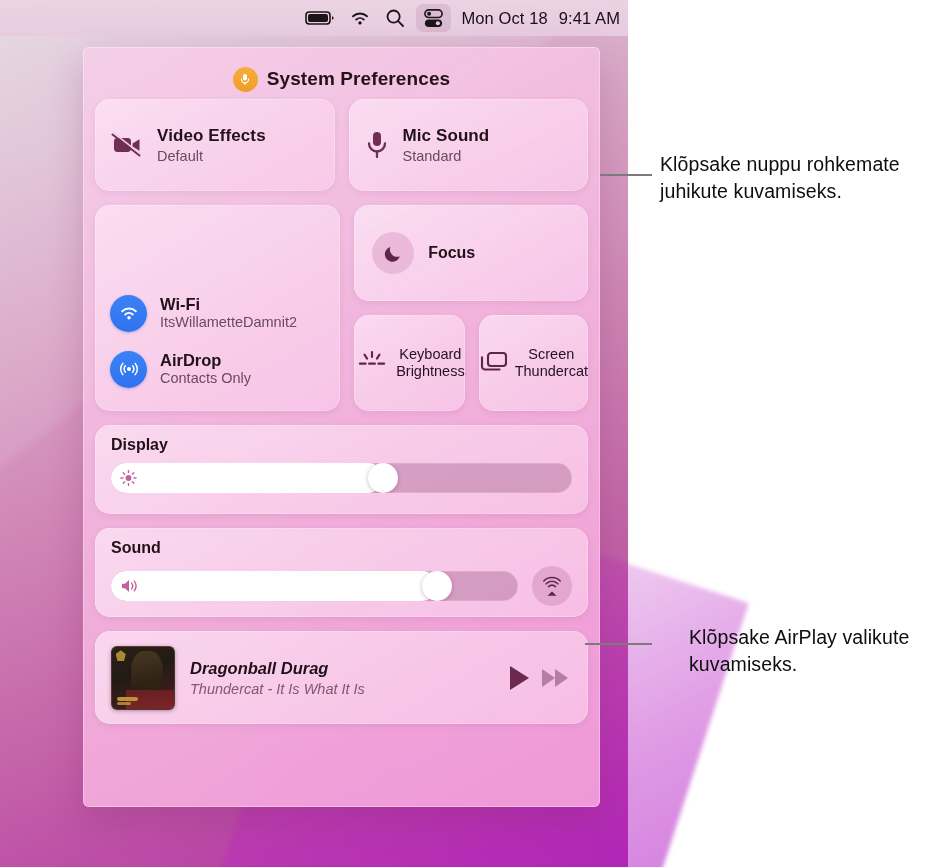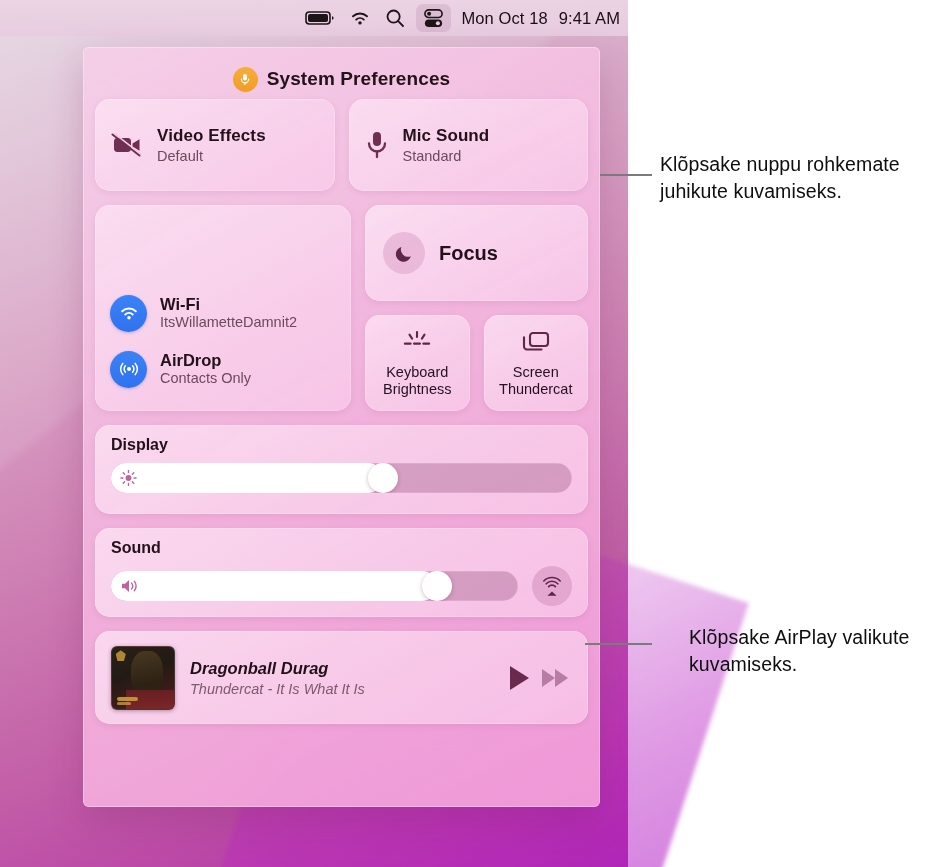--- a/index.html
+++ b/index.html
@@ -80,24 +80,24 @@
   }
   .conn-txt{display:flex;flex-direction:column;gap:1px;min-width:0;}
   .conn-t{font-size:16.5px;font-weight:700;color:#221119;line-height:1.12;}
   .conn-s{font-size:14.5px;color:#6b4a5c;line-height:1.16;white-space:nowrap;}
 
   
   .focus{height:96px;display:flex;align-items:center;gap:14px;padding:0 18px;
     background:linear-gradient(150deg, rgba(252,228,244,0.82), rgba(250,208,238,0.62));}
   .focus-ic{width:42px;height:42px;border-radius:50%;background:rgba(210,140,185,0.38);
     display:flex;align-items:center;justify-content:center;color:#5e2747;flex:0 0 auto;}
-  .focus-t{font-size:20px;font-weight:700;color:#221119;}
+  .focus-t{font-size:16px;font-weight:700;color:#221119;}
 
   .sq-row{display:flex;gap:14px;}
-  .sq{flex:1;height:96px;display:flex;flex-direction:column;align-items:center;justify-content:center;gap:6px;}
+  .sq{flex:1;height:96px;display:flex;align-items:center;justify-content:center;gap:6px;}
   .sq-ic{color:#5e2747;display:flex;align-items:center;justify-content:center;height:30px;}
   .sq-l{font-size:14.5px;font-weight:500;color:#241220;text-align:center;line-height:1.17;}
 
   
   .slcard{height:89px;padding:11px 16px 0 16px;margin-bottom:14px;}
   .sl-label{font-size:16px;font-weight:700;color:#221119;margin-bottom:9px;}
   .sl-wrap{display:flex;align-items:center;gap:14px;}
   .slider{position:relative;height:30px;border-radius:15px;flex:1;
     background:rgba(182,118,160,0.52);overflow:hidden;box-shadow:inset 0 0 0 .6px rgba(255,255,255,0.30);}
   .sl-fill{position:absolute;left:0;top:0;bottom:0;background:#ffffff;border-radius:15px;}

